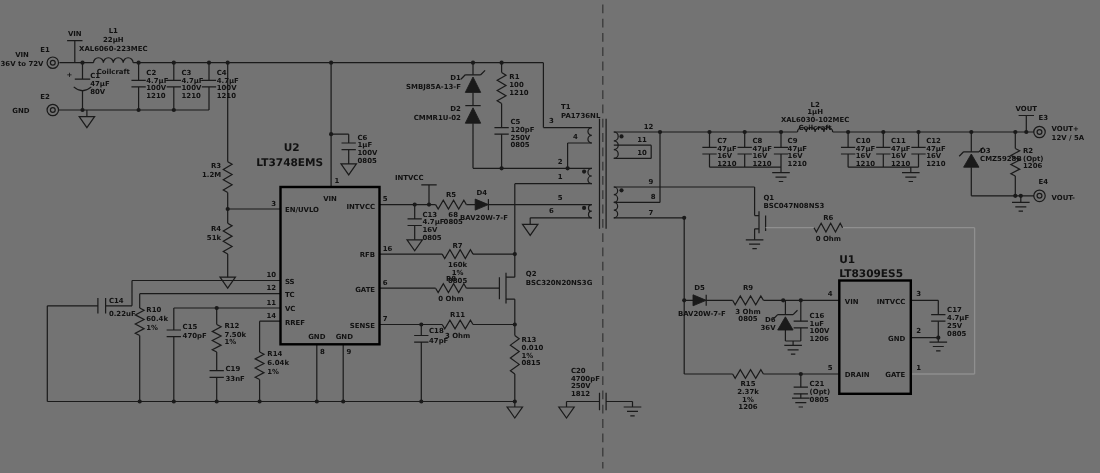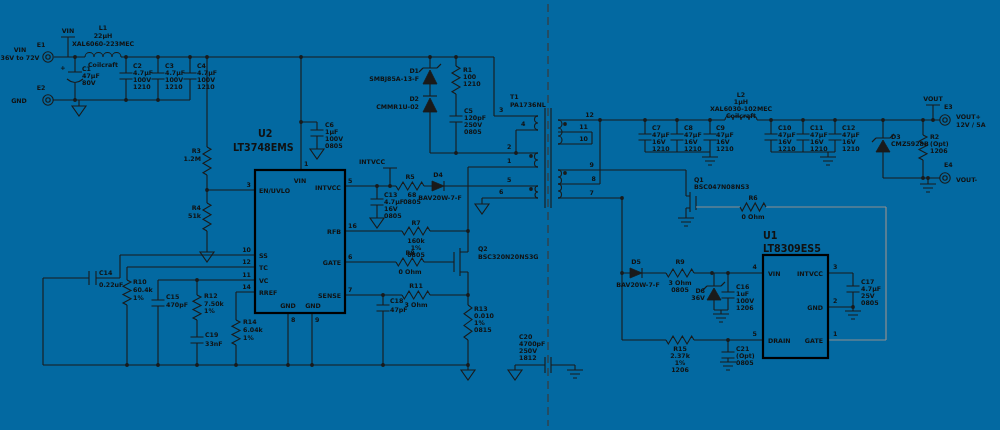--- a/index.html
+++ b/index.html
@@ -1,16 +1,16 @@
 <!DOCTYPE html>
 <html><head>
 <meta charset="utf-8">
 <style>
   html,body{margin:0;padding:0;background:#fff;}
-  #canvas{position:relative;width:1000px;height:430px;background:#0369a1;overflow:hidden;}
+  #canvas{position:relative;width:1000px;height:430px;background:#737373;overflow:hidden;}
   svg{display:block;}
   .t{font-family:"DejaVu Sans",sans-serif;font-size:6.3px;font-weight:bold;fill:#111;}
   .big{font-size:9.6px;}
   .w{stroke:#1a1a1a;stroke-width:1.1;fill:none;}
   .g{stroke:#8f8f8f;stroke-width:1.2;fill:none;}
   .f{fill:#1a1a1a;stroke:#1a1a1a;stroke-width:0.8;}
   .box{stroke:#000;stroke-width:2.2;fill:none;}
   .dash{stroke:#3a3a3a;stroke-width:1.2;fill:none;stroke-dasharray:8 5;}
 </style>
 </head>

